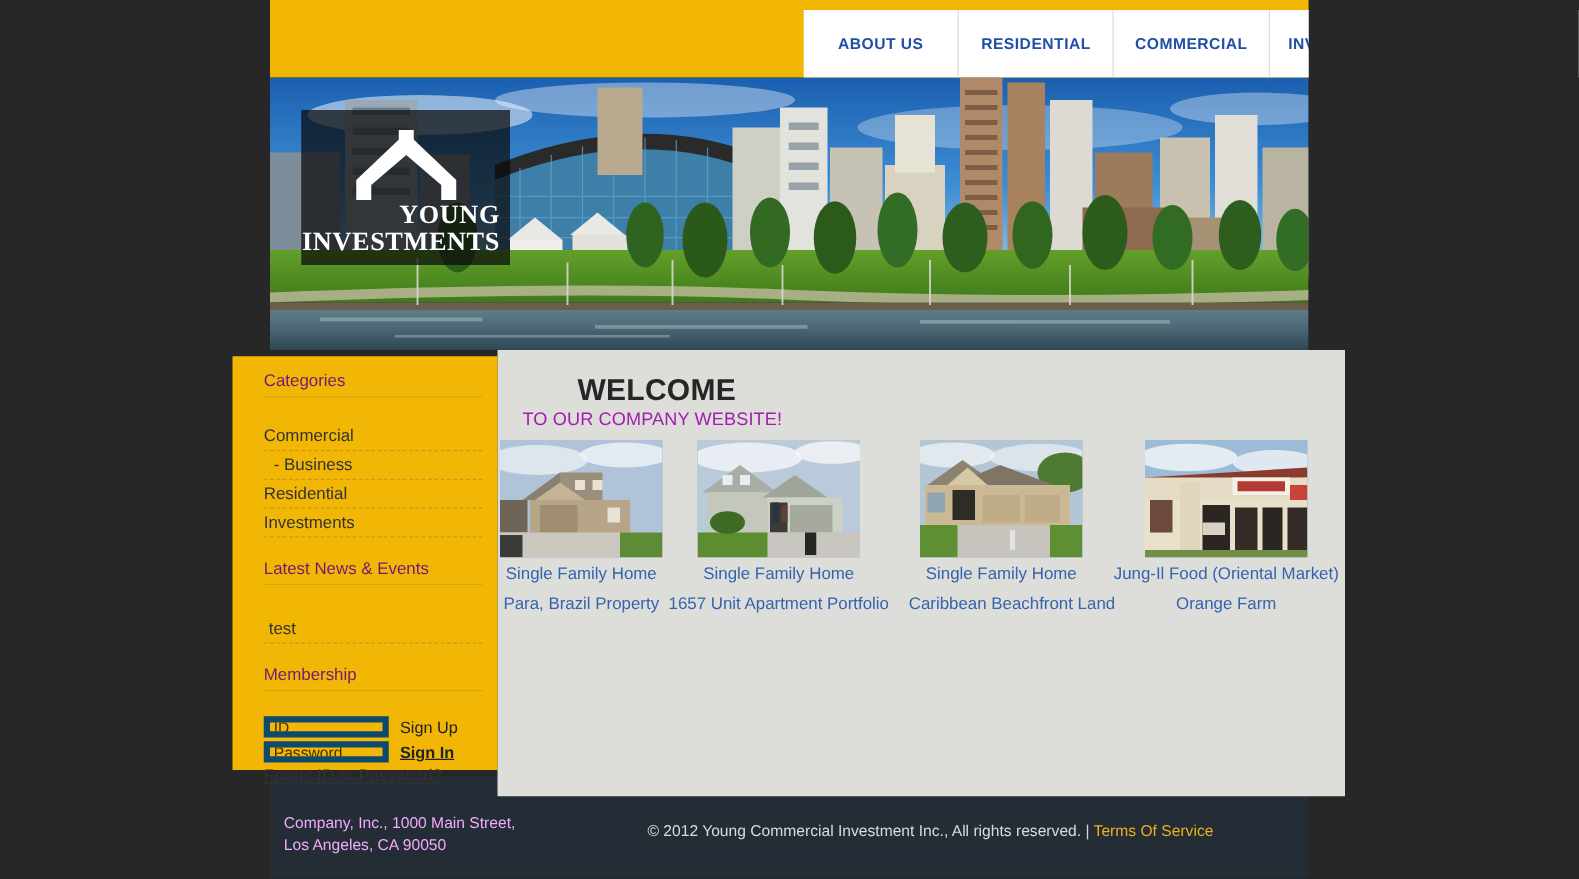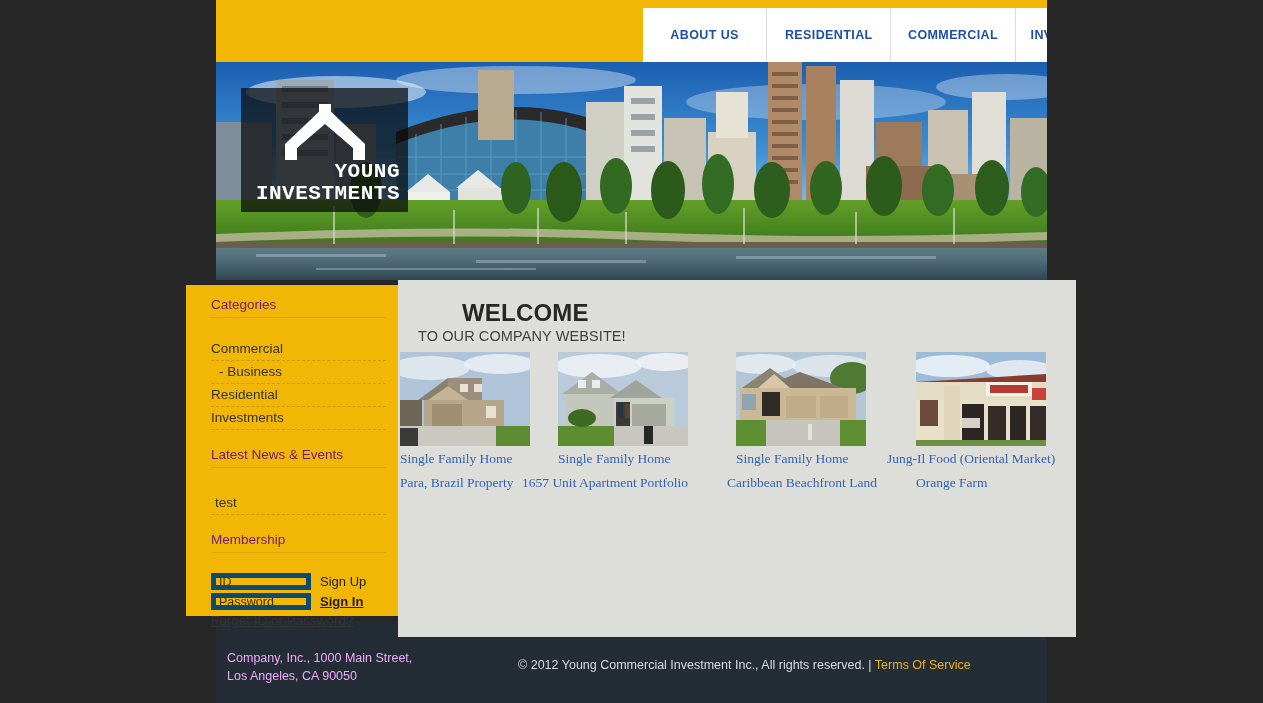--- a/index.html
+++ b/index.html
@@ -77,21 +77,21 @@
     transform: translateX(-50%);
     top: 16px;
   }
   #logo-text {
     position: absolute;
     left: 0; right: 0;
     bottom: 8px;
     text-align: right;
     padding-right: 8px;
     color: #fff;
-    font-family: Liberation Mono, monospace;
+    font-family: Liberation Serif, serif;
     font-weight: bold;
     line-height: 1.02;
     letter-spacing: .5px;
   }
   #logo-text .l1 { font-size: 21px; display: block; }
   #logo-text .l2 { font-size: 21px; display: block; }
 
   
   #sidebar {
     position: absolute;
@@ -181,21 +181,21 @@
   #welcome-title {
     font-size: 24px;
     font-weight: bold;
     color: #262626;
     letter-spacing: .2px;
     line-height: 1.05;
     margin-left: 44px;
   }
   #welcome-sub {
     font-size: 14.5px;
-    color: #404040;
+    color: #a21caf;
     margin-top: 3px;
     letter-spacing: .1px;
   }
 
   #thumbs {
     position: absolute;
     left: 0; top: 72px;
     width: 678px;
     height: 140px;
   }
@@ -212,22 +212,21 @@
     background: #9fb2c4;
     cursor: pointer;
   }
   .thumb-img svg { display: block; }
   .cap {
     position: absolute;
     color: #3563AE;
     font-size: 13.5px;
     white-space: nowrap;
     cursor: pointer;
-    text-align: left;
-    font-family: Liberation Serif, serif;
+    text-align: center;
   }
   .cap1 { top: 99px; }
   .cap2 { top: 123px; }
 
   
   #footer {
     position: absolute;
     left: 216px; top: 621px;
     width: 831px; height: 82px;
     background: #242C36;

